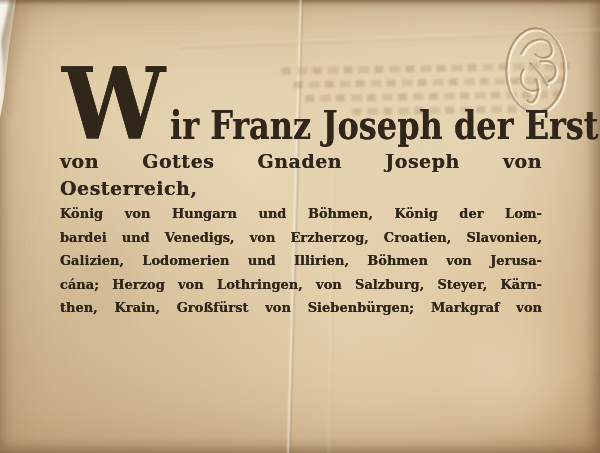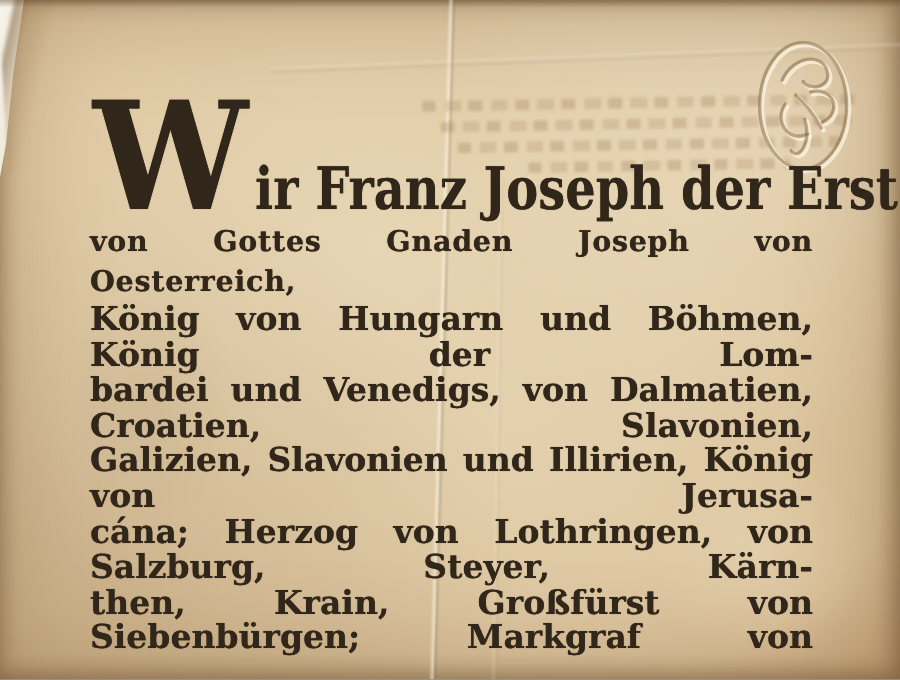--- a/index.html
+++ b/index.html
@@ -78,21 +78,21 @@
     transform:scaleX(.92);transform-origin:left bottom;
     letter-spacing:-4px;
   }
   .title-rest{
     font-size:39px;font-weight:bold;
     display:inline-block;transform:scaleX(.82);transform-origin:left bottom;
     letter-spacing:0;
   }
   .body-block{position:absolute;left:60px;top:148px;width:482px;}
   .body-line{
-    font-weight:bold;font-size:22px;line-height:23.6px;
+    font-weight:bold;font-size:13px;line-height:23.6px;
     text-align:justify;text-align-last:justify;
     white-space:normal;
   }
   .body-line:first-child{font-size:19px;line-height:27px;letter-spacing:.5px;}
   
   .stain-a{position:absolute;left:40px;top:190px;width:120px;height:160px;border-radius:50%;
     background:radial-gradient(ellipse, rgba(120,90,56,.08), transparent 70%);}
   .stain-b{position:absolute;left:430px;top:300px;width:150px;height:140px;border-radius:50%;
     background:radial-gradient(ellipse, rgba(255,248,230,.18), transparent 70%);}
 </style>
@@ -144,19 +144,19 @@
   </svg>
 
   <div class="title-row print">
     <span class="title-initial">W</span>
       <span class="title-rest">ir Franz Joseph der Erste,</span>
   </div>
 
   <div class="body-block print">
     <div class="body-line">von Gottes Gnaden Joseph von Oesterreich,</div>
     <div class="body-line">König von Hungarn und Böhmen, König der Lom-</div>
-    <div class="body-line">bardei und Venedigs, von Dalmatien, Croatien, Slavonien,</div>
-    <div class="body-line">Galizien, Slavonien und Illirien, König von Jerusa-</div>
+    <div class="body-line">bardei und Venedigs, von Erzherzog, Croatien, Slavonien,</div>
+    <div class="body-line">Galizien, Lodomerien und Illirien, Böhmen von Jerusa-</div>
     <div class="body-line">cána; Herzog von Lothringen, von Salzburg, Steyer, Kärn-</div>
     <div class="body-line">then, Krain, Großfürst von Siebenbürgen; Markgraf von</div>
 
   </div>
 </div>
 
 </body></html>

